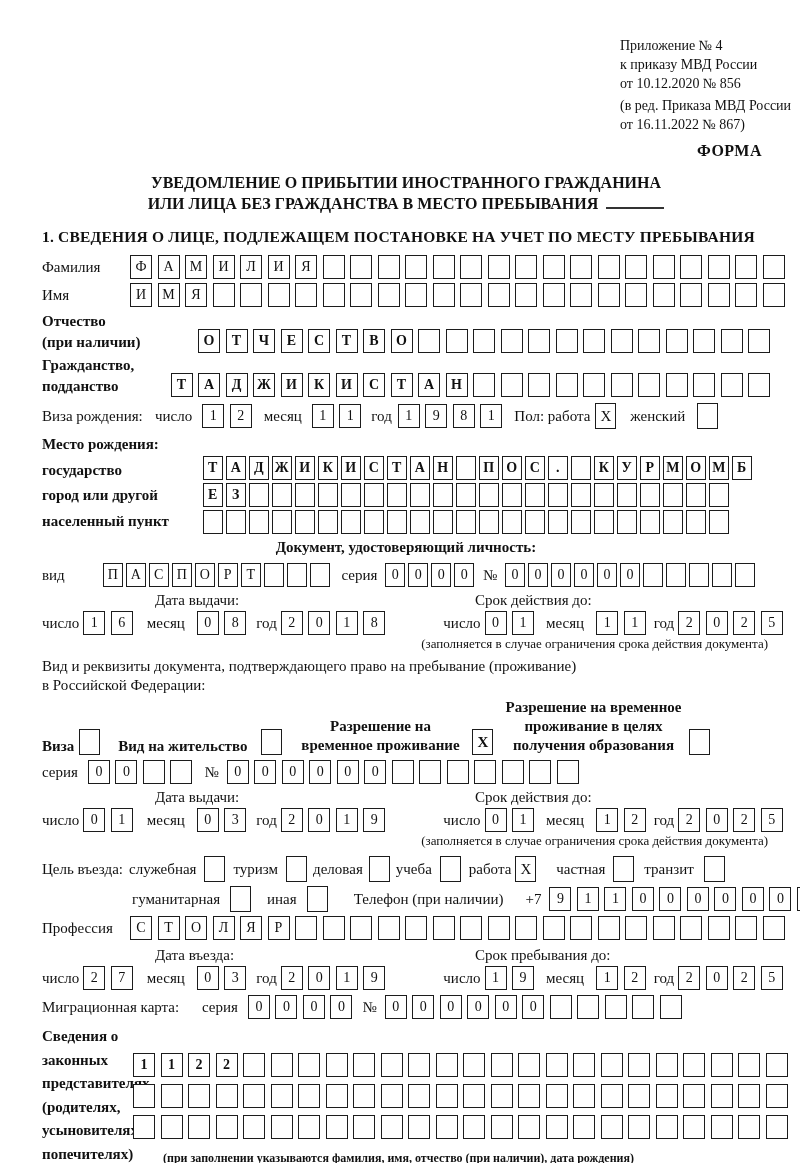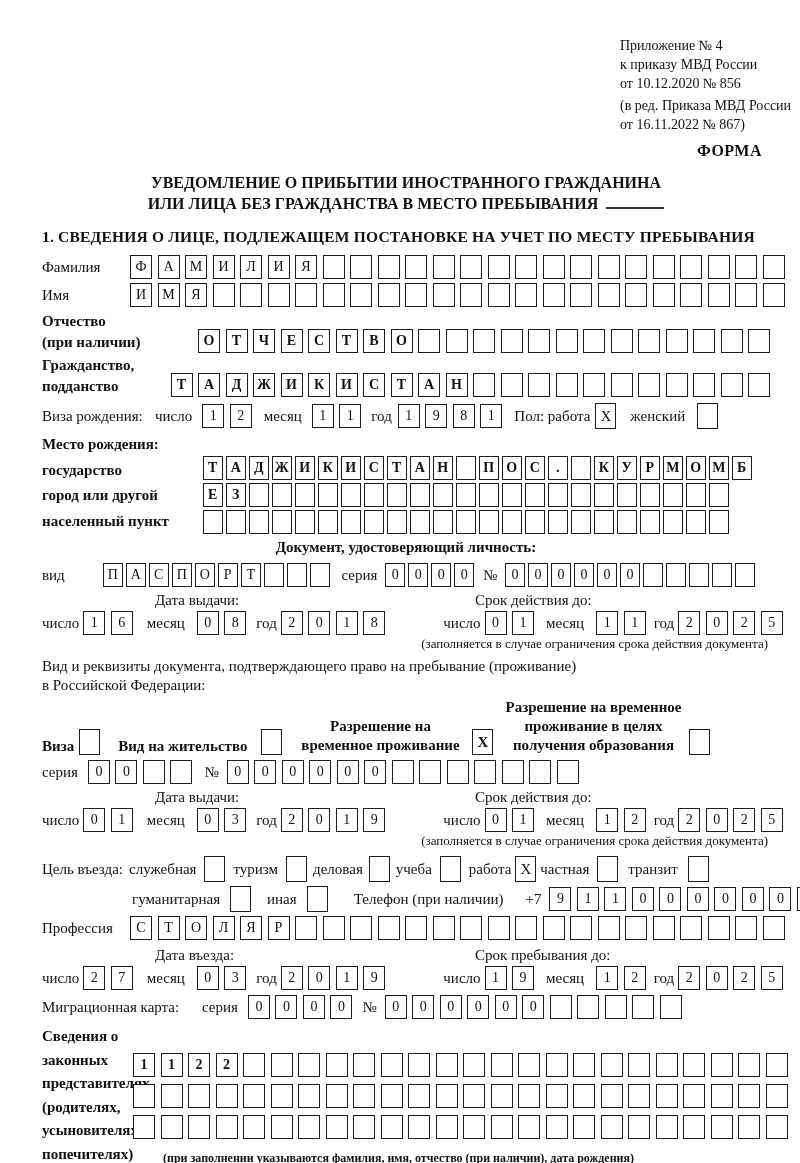--- a/index.html
+++ b/index.html
@@ -464,21 +464,21 @@
     <span class="lbl" style="margin-left:6px">служебная</span>
     <div class="cb" style="margin-left:8px"></div>
     <span class="lbl" style="margin-left:8px">туризм</span>
     <div class="cb" style="margin-left:8px"></div>
     <span class="lbl" style="margin-left:6px">деловая</span>
     <div class="cb" style="margin-left:6px"></div>
     <span class="lbl" style="margin-left:6px">учеба</span>
     <div class="cb" style="margin-left:8px"></div>
     <span class="lbl" style="margin-left:8px">работа</span>
     <div class="cb" style="margin-left:4px">X</div>
-    <span class="lbl" style="margin-left:4px">частная</span>
+    <span class="lbl" style="margin-left:20px">частная</span>
     <div class="cb" style="margin-left:8px"></div>
     <span class="lbl" style="margin-left:10px">транзит</span>
     <div class="cb" style="margin-left:10px"></div>
   </div>
 
   <div class="frow" style="margin-top:4px">
     <span class="lbl" style="margin-left:90px">гуманитарная</span>
     <div class="cb" style="margin-left:10px"></div>
     <span class="lbl" style="margin-left:16px">иная</span>
     <div class="cb" style="margin-left:10px"></div>

